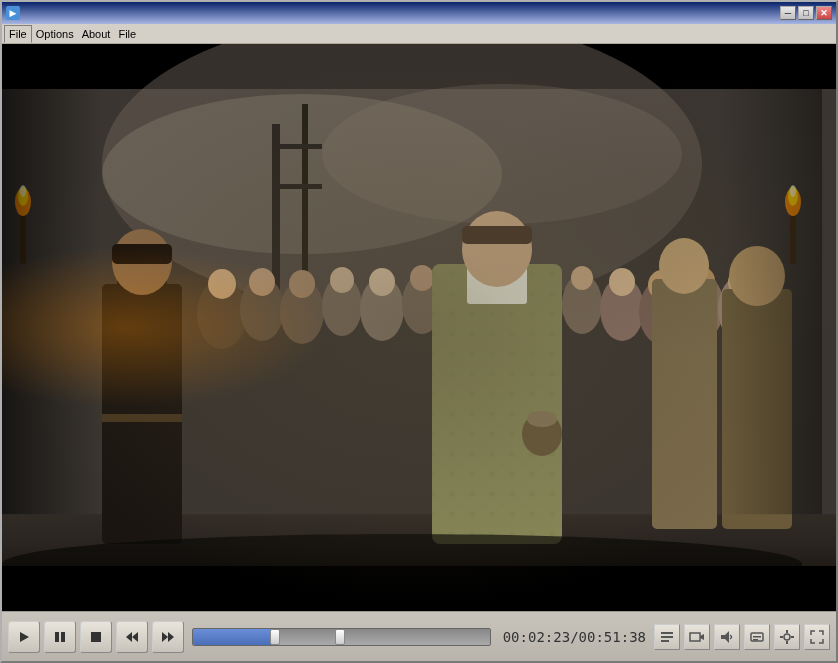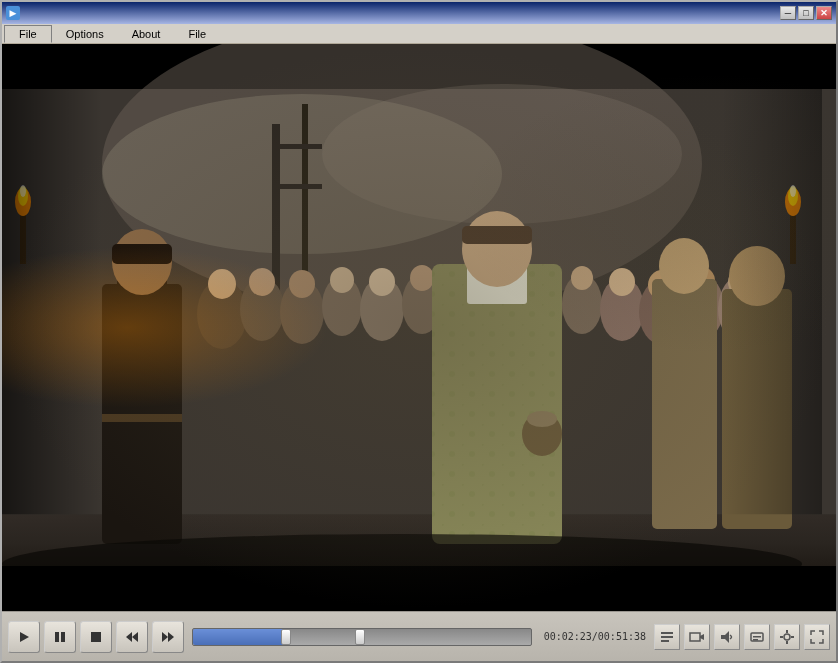--- a/index.html
+++ b/index.html
@@ -82,21 +82,21 @@
     .menu-bar {
       height: 20px;
       background: #d4d0c8;
       display: flex;
       align-items: center;
       padding: 0 2px;
       border-bottom: 1px solid #b0a898;
       flex-shrink: 0;
     }
     .menu-item {
-      padding: 2px 14px;
+      padding: 2px 4px;
       cursor: pointer;
       font-size: 11px;
       color: #000;
     }
     .menu-item.active {
       background: #d4d0c8;
       border: 1px solid #808080;
       border-bottom: 1px solid #d4d0c8;
     }
 
@@ -221,21 +221,21 @@
       width: 10px;
       height: 16px;
       background: linear-gradient(to bottom, #fff, #ccc);
       border: 1px solid #888;
       border-radius: 2px;
       cursor: pointer;
     }
 
     
     .time-display {
-      font-size: 10px;
+      font-size: 14px;
       color: #333;
       white-space: nowrap;
       padding: 0 4px;
       font-family: monospace;
     }
 
     
     .icon-btn {
       width: 26px;
       height: 26px;

